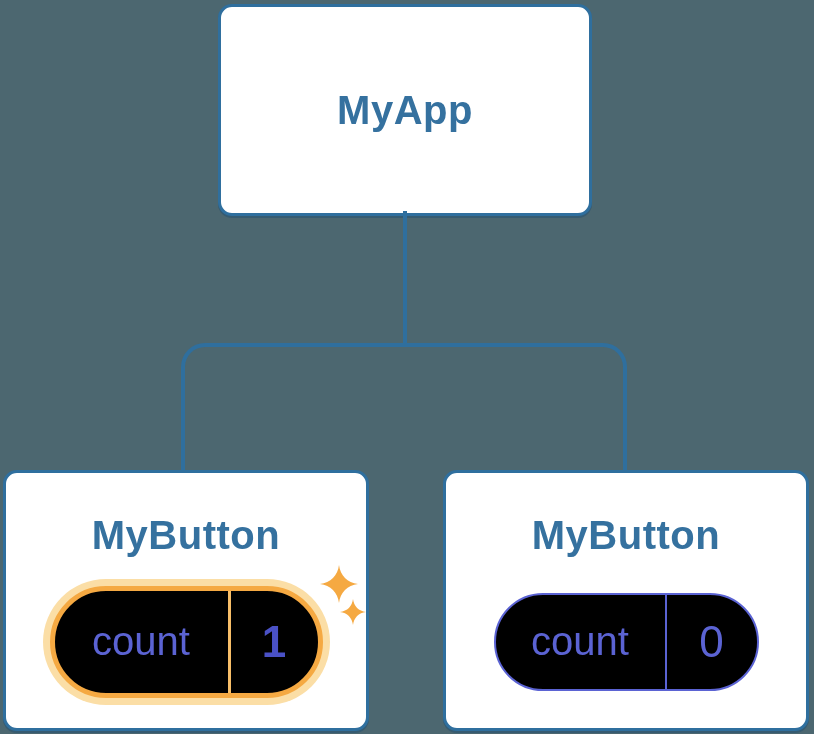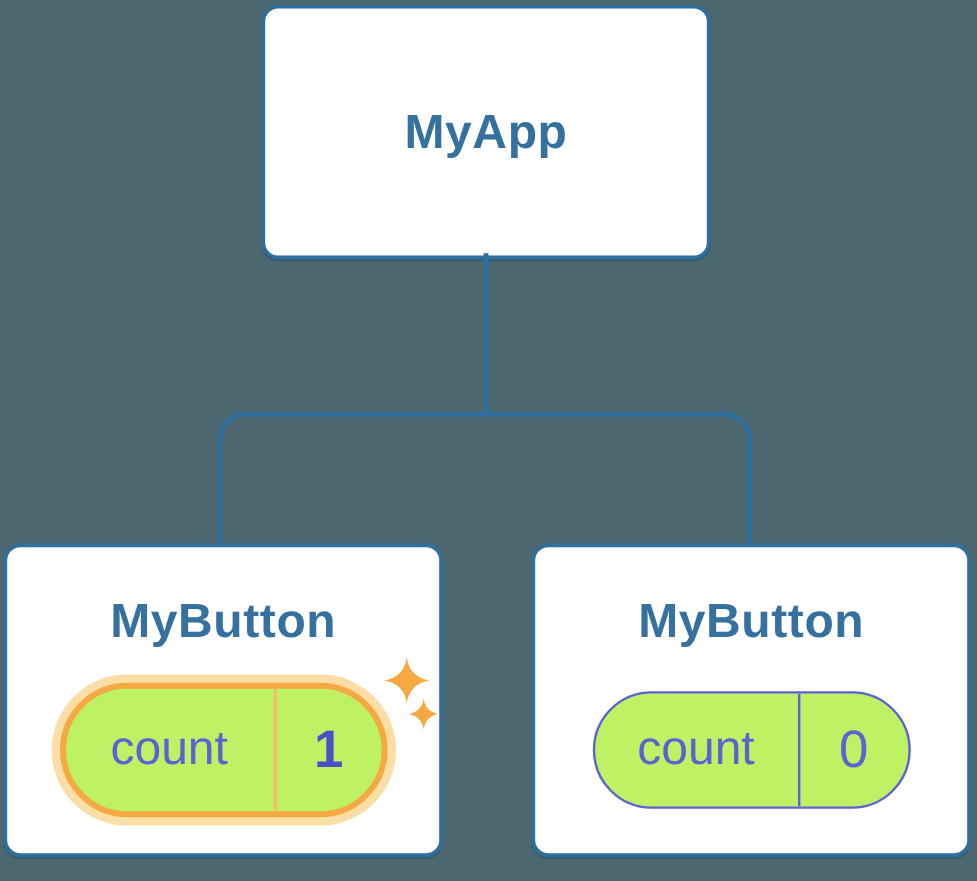--- a/index.html
+++ b/index.html
@@ -21,21 +21,21 @@
     border: 3px solid var(--node-border, #2F6F9E);
     border-radius: 14px;
     box-shadow: 0 2px 0 rgba(28, 78, 116, 0.45);
   }
   .node-root {
     left: 218px; top: 4px;
     width: 374px; height: 212px;
     display: flex; align-items: center; justify-content: center;
   }
   .node-child {
-    top: 453px;
+    top: 470px;
     width: 366px; height: 261px;
     display: flex; flex-direction: column; align-items: center;
   }
   .node-left  { left: 3px; }
   .node-right { left: 443px; }
 
   .node-title {
     color: var(--node-title, #35719F);
     font-size: 40px;
     font-weight: 600;
@@ -62,21 +62,21 @@
 
   
   .pill-area {
     flex: 1;
     display: flex; align-items: center; justify-content: center;
     width: 100%;
   }
   .pill {
     display: flex;
     align-items: stretch;
-    background: #bef264;
+    background: #000000;
     border-radius: 999px;
     overflow: hidden;
   }
   .pill.highlighted {
     width: 273px; height: 112px;
     border: 5px solid var(--highlight-orange, #F5A942);
     box-shadow: 0 0 0 7px var(--highlight-glow, #FBDEA6);
   }
   .pill.plain {
     width: 265px; height: 98px;

